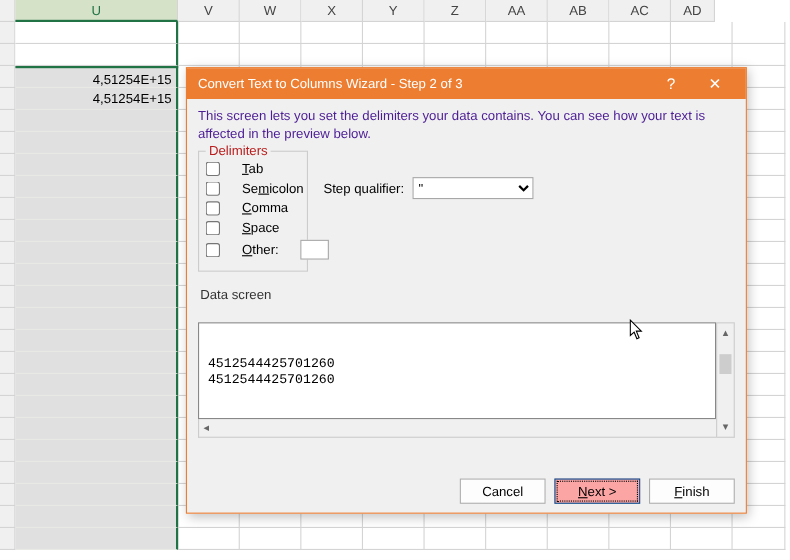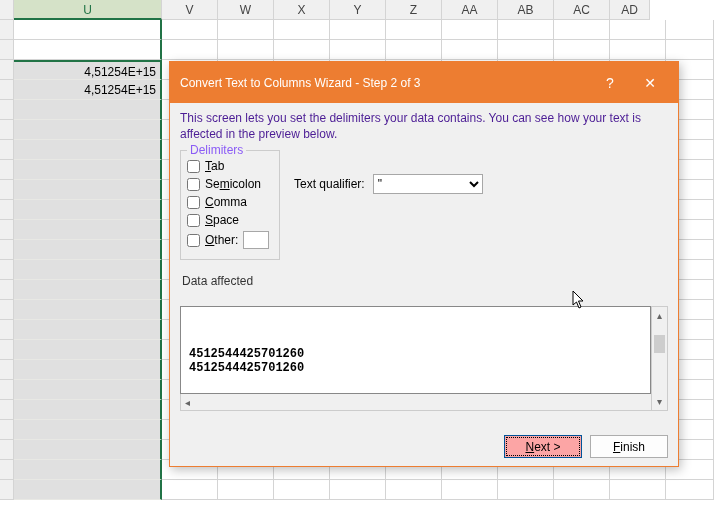--- a/index.html
+++ b/index.html
@@ -97,21 +97,21 @@
     left: 169px;
     width: 510px;
     height: 406px;
     background: #f0f0f0;
     border: 1px solid #ed7d31;
     box-shadow: 2px 3px 10px rgba(0,0,0,0.25);
   }
   .titlebar {
     background: #ed7d31;
     color: #fff;
-    height: 41px;
+    height: 28px;
     display: flex;
     align-items: center;
     padding: 0 8px 0 10px;
     font-size: 12px;
   }
   .titlebar .title { flex: 1; }
   .titlebar .tbtn {
     width: 40px;
     text-align: center;
     font-size: 14px;
@@ -131,33 +131,33 @@
     padding: 8px 6px 6px 6px;
     position: relative;
     background: #f0f0f0;
   }
   .group .legend {
     position: absolute;
     top: -8px;
     left: 6px;
     background: #f0f0f0;
     padding: 0 3px;
-    color: #8b5cf6;
+    color: #b91c1c;
   }
   .delim-row {
     display: flex;
     gap: 14px;
   }
   .delim-left {
     width: 100px;
   }
   .chk {
     display: flex;
     align-items: center;
-    gap: 5px;
+    gap: 20px;
     margin-bottom: 4px;
   }
   .chk input { margin: 0; }
   .chk label { color: #000; }
   .chk label u { text-decoration: underline; }
   .qual-row {
     display: flex;
     align-items: center;
     gap: 8px;
     margin-top: 14px;
@@ -677,45 +677,46 @@
           <label><u>S</u>pace</label>
         </div>
         <div class="chk">
           <input type="checkbox" style="">
           <label><u>O</u>ther:</label>
           <input class="other-in" type="text" style="">
         </div>
       </div>
       <div style="padding-top:10px;">
         <div class="qual-row">
-          <label>Text qualifier:</label>
+          <label>Step qualifier:</label>
           <select>
             <option>"</option>
           </select>
         </div>
       </div>
     </div>
 
-    <div class="dp-label">Data affected</div>
+    <div class="dp-label">Data screen</div>
     <div class="preview-wrap">
       <div class="preview-outer">
-        <div class="preview-box" style="padding-top: 40px; font-weight: bold;"><div>4512544425701260</div><div>4512544425701260</div></div>
+        <div class="preview-box" style="padding-top: 30px;"><div>4512544425701260</div><div>4512544425701260</div></div>
         <div class="preview-vscroll">
           <div class="up">▴</div>
           <div class="thumb"></div>
           <div class="down" style="position:absolute;bottom:0;left:0;right:0;">▾</div>
         </div>
         <div class="preview-hscroll">
           <span>◂</span>
           <span>▸</span>
         </div>
       </div>
     </div>
   </div>
   <div class="btnrow">
+    <button class="btn">Cancel</button>
     <button class="btn highlight"><u>N</u>ext &gt;</button>
     <button class="btn"><u>F</u>inish</button>
   </div>
 </div>
 
 <svg class="cursor" viewBox="0 0 14 20">
   <path d="M1 1 L1 15 L4.5 12 L7 18 L9 17 L6.5 11 L11 11 Z" fill="white" stroke="black" stroke-width="1"></path>
 </svg>
 
 </body></html>

